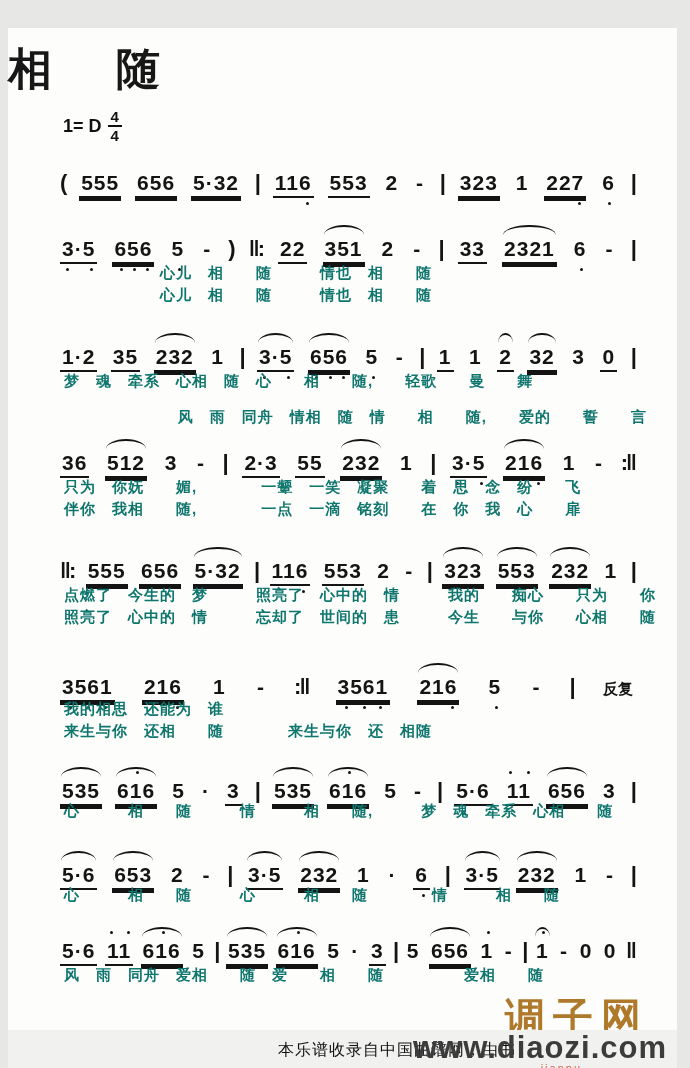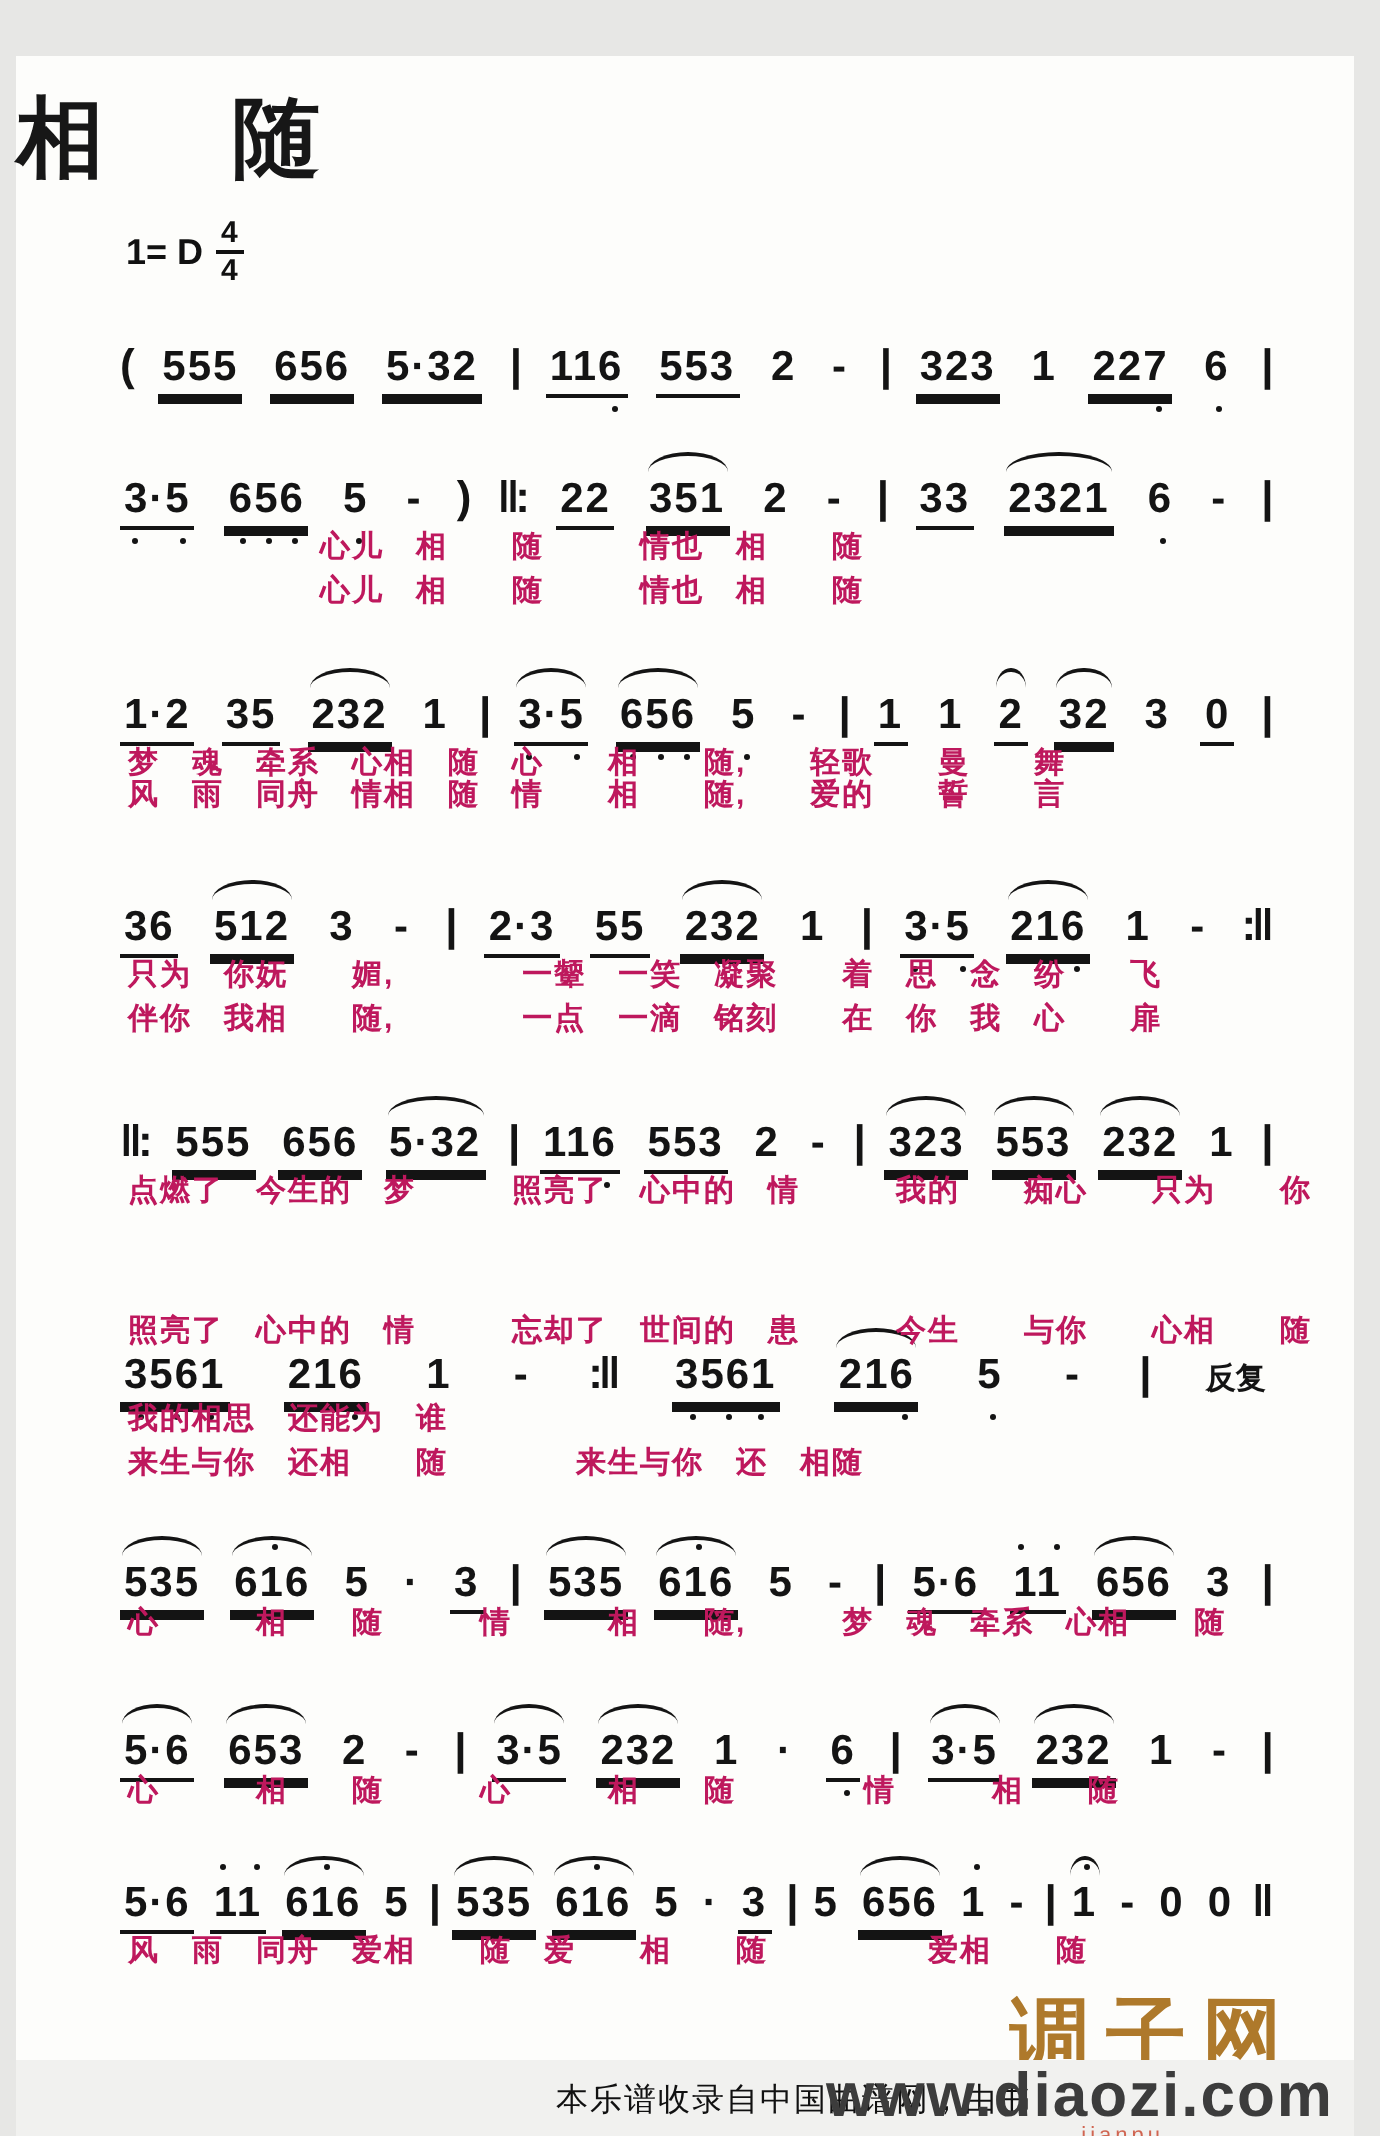--- a/index.html
+++ b/index.html
@@ -49,21 +49,21 @@
     position:absolute;left:1px;right:1px;top:-11px;height:8px;
     border-top:2px solid #141414;
     border-top-left-radius:50% 100%;border-top-right-radius:50% 100%;
   }
   .odot{position:absolute;width:3px;height:3px;border-radius:50%;background:#141414;}
   .odot.b{bottom:-9px;}
   .odot.a{top:-7px;}
   .lyric{
     position:absolute;left:0;width:100%;box-sizing:border-box;
     padding:0 30px 0 56px;
-    font-size:15px;font-weight:bold;color:#be185d;
+    font-size:15px;font-weight:bold;color:#0f766e;
     white-space:pre;letter-spacing:1px;
   }
   
   .upload-note{
     position:absolute;right:42px;top:1012px;
     font-size:20px;font-weight:bold;color:#222;letter-spacing:1px;
   }
   .wm-name{
     position:absolute;right:28px;top:962px;
     font-size:40px;font-weight:bold;color:#a16207;letter-spacing:8px;
@@ -286,23 +286,23 @@
   <div class="upload-note">本曲谱上传于——中国曲谱网</div>
 
   <div class="bottom-band"></div>
   <div class="collect-note">本乐谱收录自中国曲谱网，由书</div>
   <div class="wm-url">www.diaozi.com</div>
   <div class="wm-red">jianpu</div>
 
 <div class="lyric" style="top: 236px;">　　　　　　心儿　相　　随　　　情也　相　　随</div>
     <div class="lyric" style="top: 258px;">　　　　　　心儿　相　　随　　　情也　相　　随</div>
     <div class="lyric" style="top: 344px;">梦　魂　牵系　心相　随　心　　相　　随,　　轻歌　　曼　　舞</div>
-    <div class="lyric" style="top: 360px;">风　雨　同舟　情相　随　情　　相　　随,　　爱的　　誓　　言</div>
+    <div class="lyric" style="top: 380px; text-align: right;">风　雨　同舟　情相　随　情　　相　　随,　　爱的　　誓　　言</div>
     <div class="lyric" style="top: 450px;">只为　你妩　　媚,　　　　一颦　一笑　凝聚　　着　思　念　纷　　飞</div>
     <div class="lyric" style="top: 472px;">伴你　我相　　随,　　　　一点　一滴　铭刻　　在　你　我　心　　扉</div>
     <div class="lyric" style="top: 558px;">点燃了　今生的　梦　　　照亮了　心中的　情　　　我的　　痴心　　只为　　你</div>
-    <div class="lyric" style="top: 580px; margin-top: 48px;">照亮了　心中的　情　　　忘却了　世间的　患　　　今生　　与你　　心相　　随</div>
+    <div class="lyric" style="top: 580px;">照亮了　心中的　情　　　忘却了　世间的　患　　　今生　　与你　　心相　　随</div>
     <div class="lyric" style="top: 672px;">我的相思　还能为　谁</div>
     <div class="lyric" style="top: 694px;">来生与你　还相　　随　　　　来生与你　还　相随</div>
     <div class="lyric" style="top: 774px;">心　　　相　　随　　　情　　　相　　随,　　　梦　魂　牵系　心相　　随</div>
     <div class="lyric" style="top: 858px;">心　　　相　　随　　　心　　　相　　随　　　　情　　　相　　随</div>
     <div class="lyric" style="top: 938px;">风　雨　同舟　爱相　　随　爱　　相　　随　　　　　爱相　　随</div>
   </div>
 
 </body></html>

